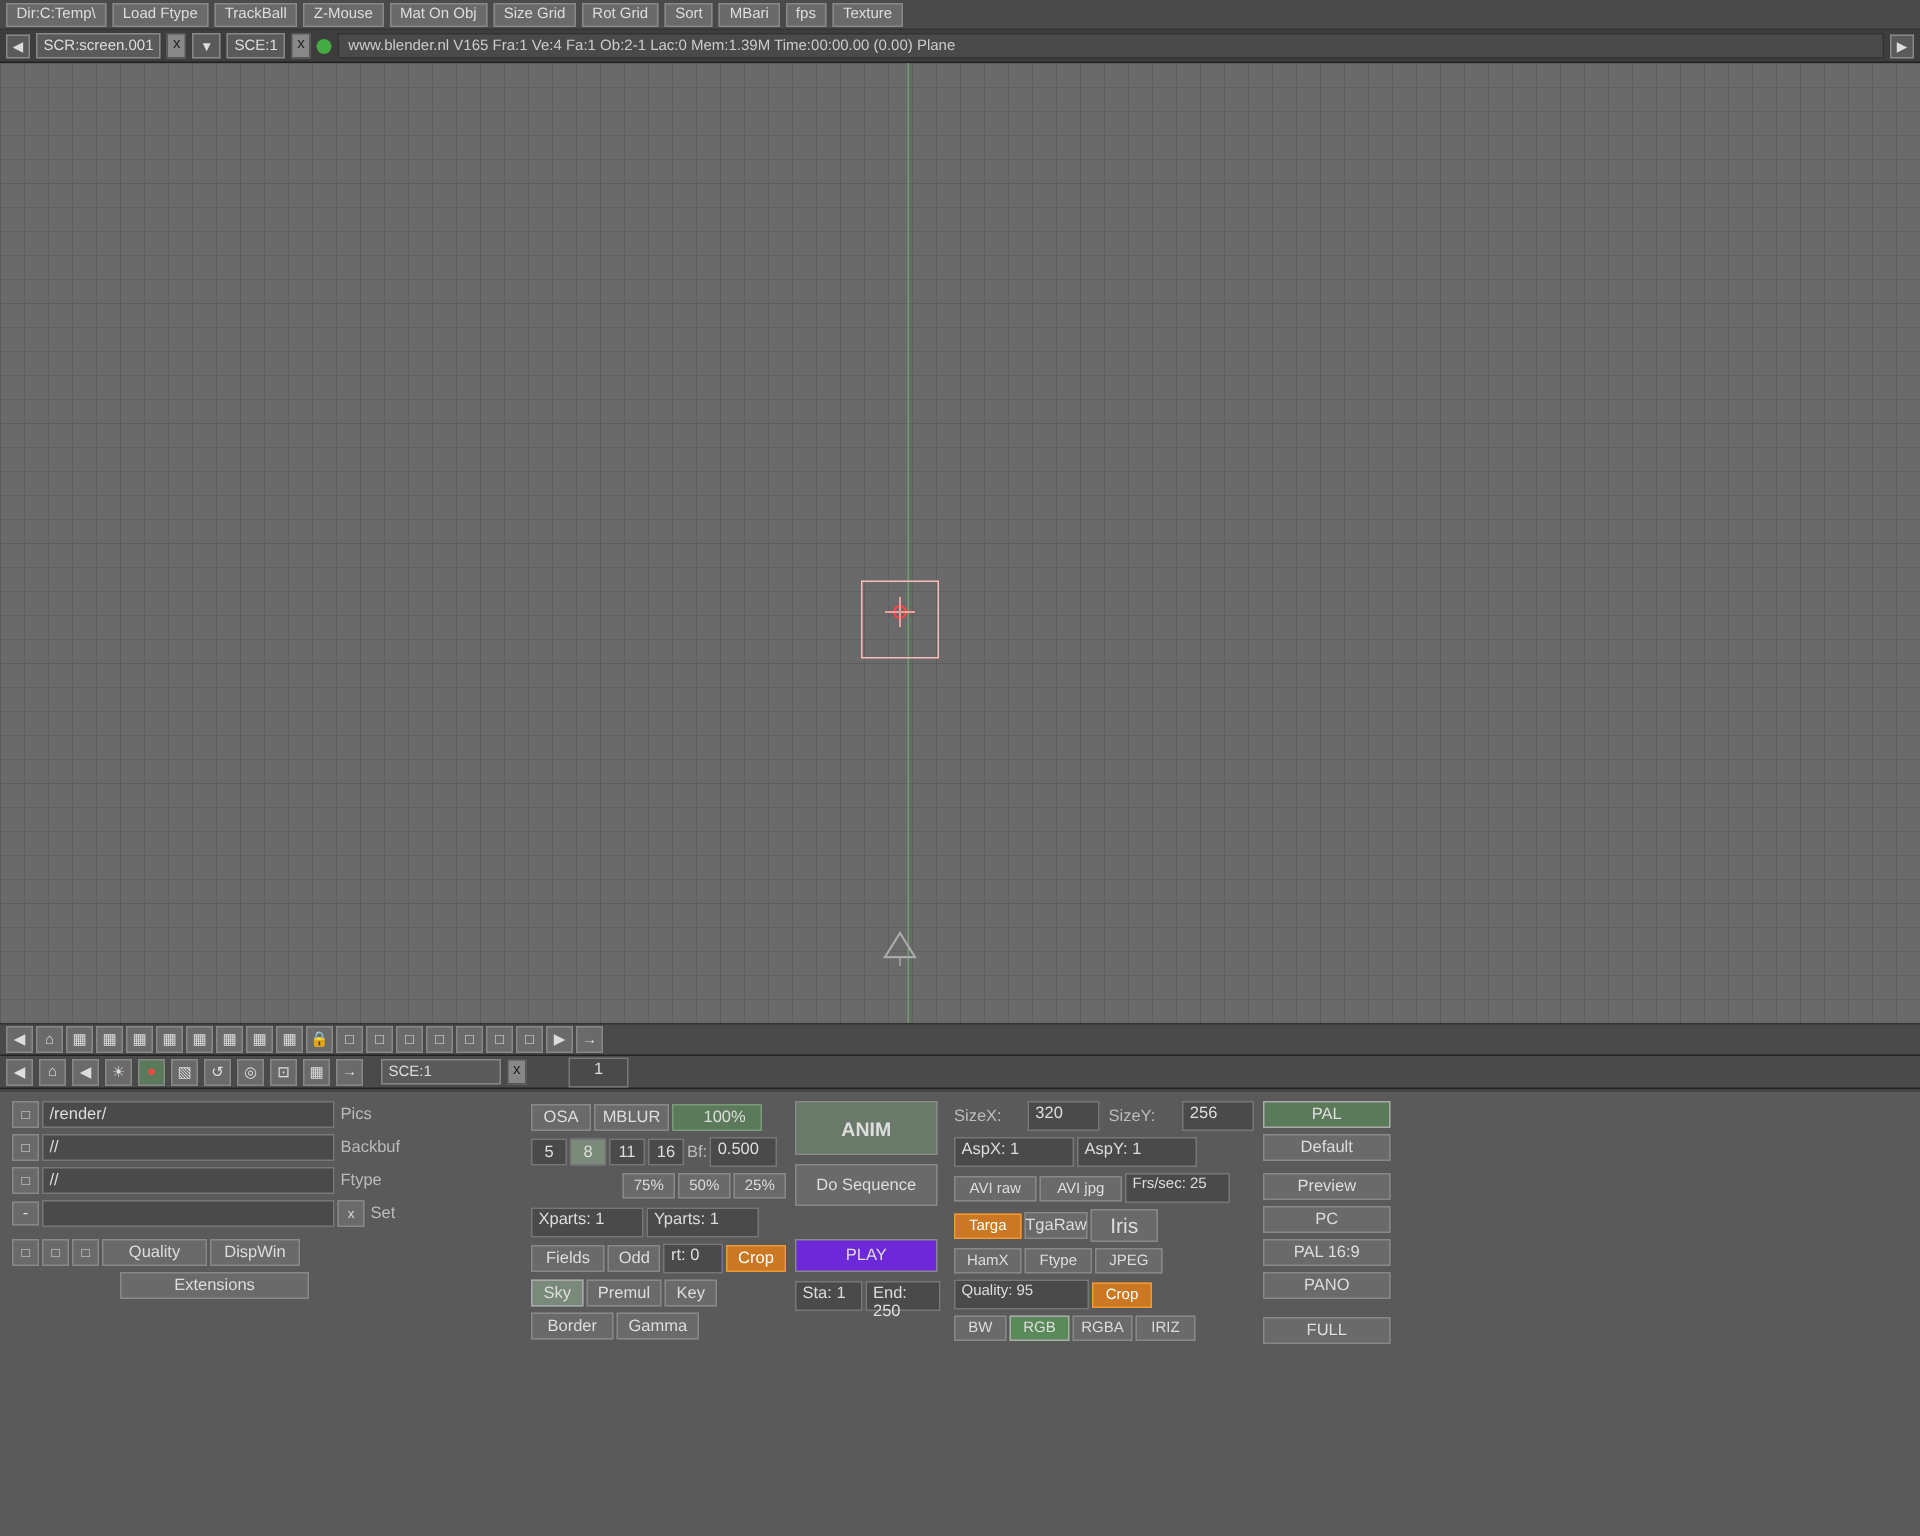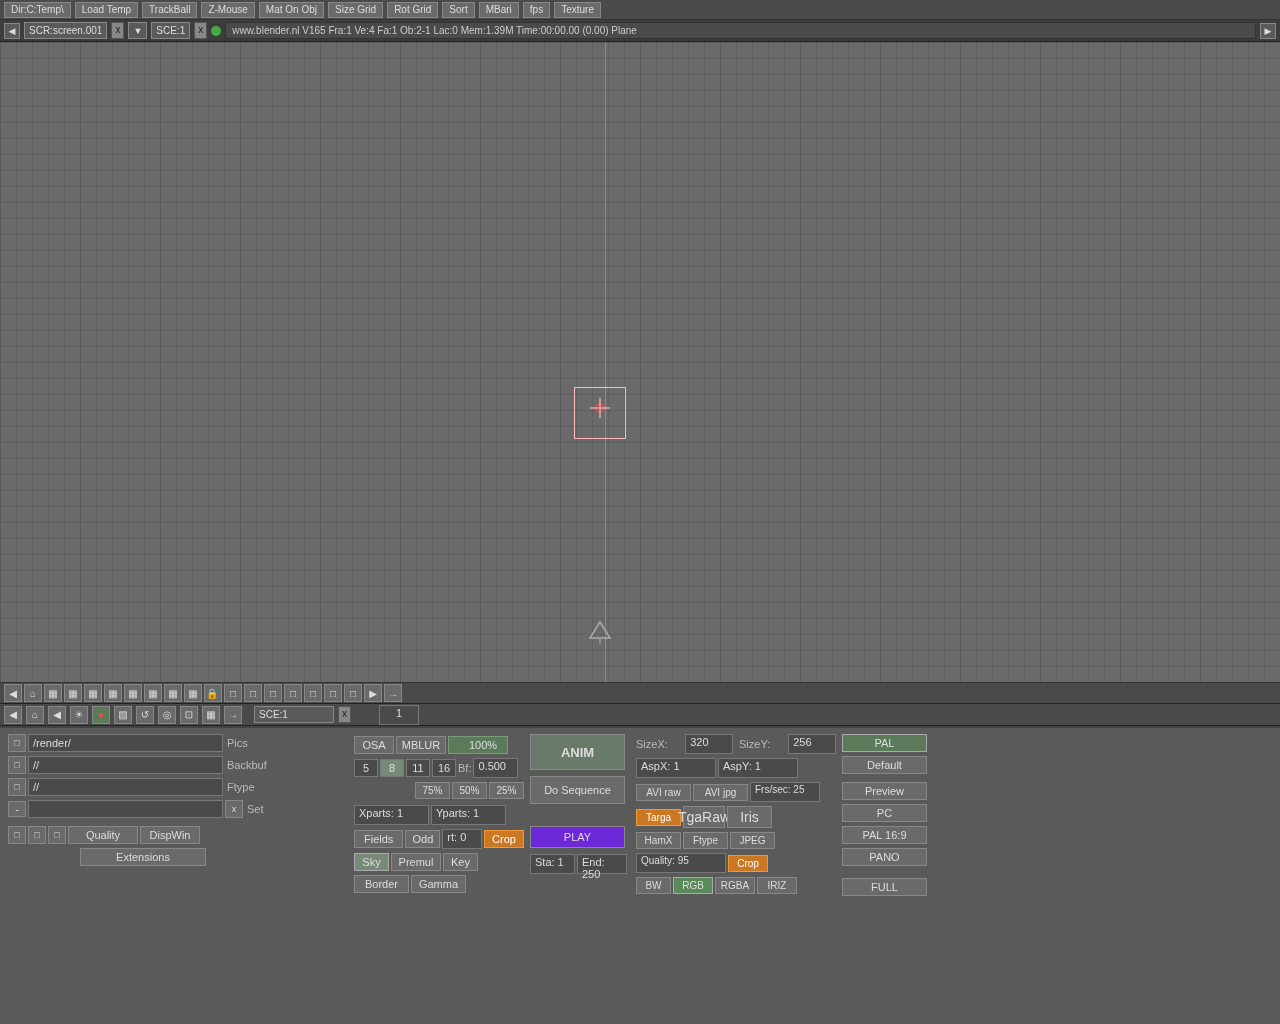--- a/index.html
+++ b/index.html
@@ -278,21 +278,21 @@
         linear-gradient(rgba(70,70,70,0.3) 1px, transparent 1px),
         linear-gradient(90deg, rgba(70,70,70,0.3) 1px, transparent 1px);
       background-size: 80px 80px, 80px 80px, 16px 16px, 16px 16px;
     }
   </style>
 </head>
 <body>
 
 <div id="top-toolbar">
   <div class="toolbar-btn">Dir:C:Temp\</div>
-  <div class="toolbar-btn">Load Temp</div>
+  <div class="toolbar-btn">Load Ftype</div>
   <div class="toolbar-btn">TrackBall</div>
   <div class="toolbar-btn">Z-Mouse</div>
   <div class="toolbar-btn">Mat On Obj</div>
   <div class="toolbar-btn">Size Grid</div>
   <div class="toolbar-btn">Rot Grid</div>
   <div class="toolbar-btn">Sort</div>
   <div class="toolbar-btn">MBari</div>
   <div class="toolbar-btn">fps</div>
   <div class="toolbar-btn">Texture</div>
 </div>
@@ -499,21 +499,21 @@
       <div class="input-field" style="width:80px">AspX: 1</div>
       <div class="input-field" style="width:80px">AspY: 1</div>
     </div>
     <div class="row">
       <div class="btn" style="width:55px; font-size:10px">AVI raw</div>
       <div class="btn" style="width:55px; font-size:10px">AVI jpg</div>
       <div class="input-field" style="width:70px; font-size:10px">Frs/sec: 25</div>
     </div>
     <div class="row">
       <div class="btn btn-orange" style="width:45px; font-size:10px">Targa</div>
-      <div class="btn" style="width:42px; font-size:14px">TgaRaw</div>
+      <div class="btn" style="width:42px; font-size:11px">TgaRaw</div>
       <div class="btn" style="width:45px; font-size:14px">Iris</div>
     </div>
     <div class="row">
       <div class="btn" style="width:45px; font-size:10px">HamX</div>
       <div class="btn" style="width:45px; font-size:10px">Ftype</div>
       <div class="btn" style="width:45px; font-size:10px">JPEG</div>
     </div>
     <div class="row">
       <div class="input-field" style="width:90px; font-size:10px">Quality: 95</div>
       <div class="btn btn-orange" style="width:40px; font-size:10px">Crop</div>

